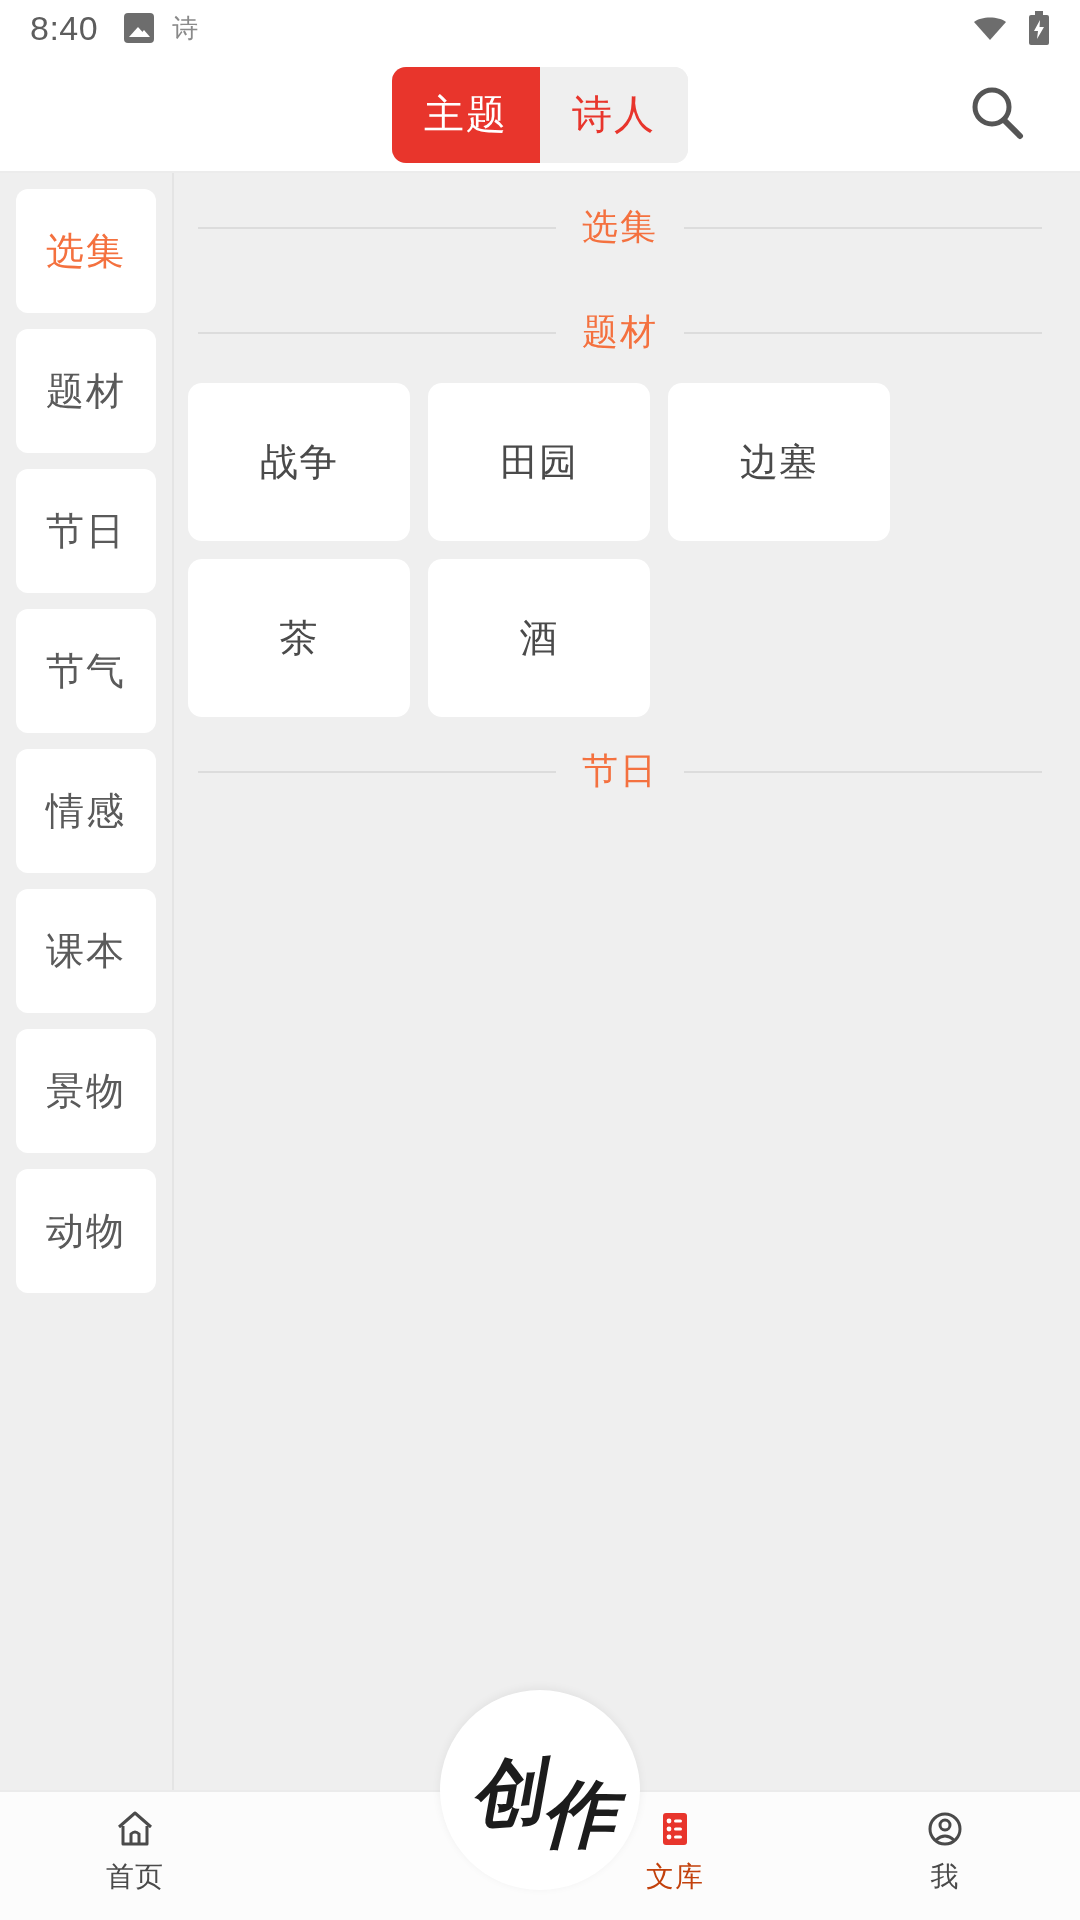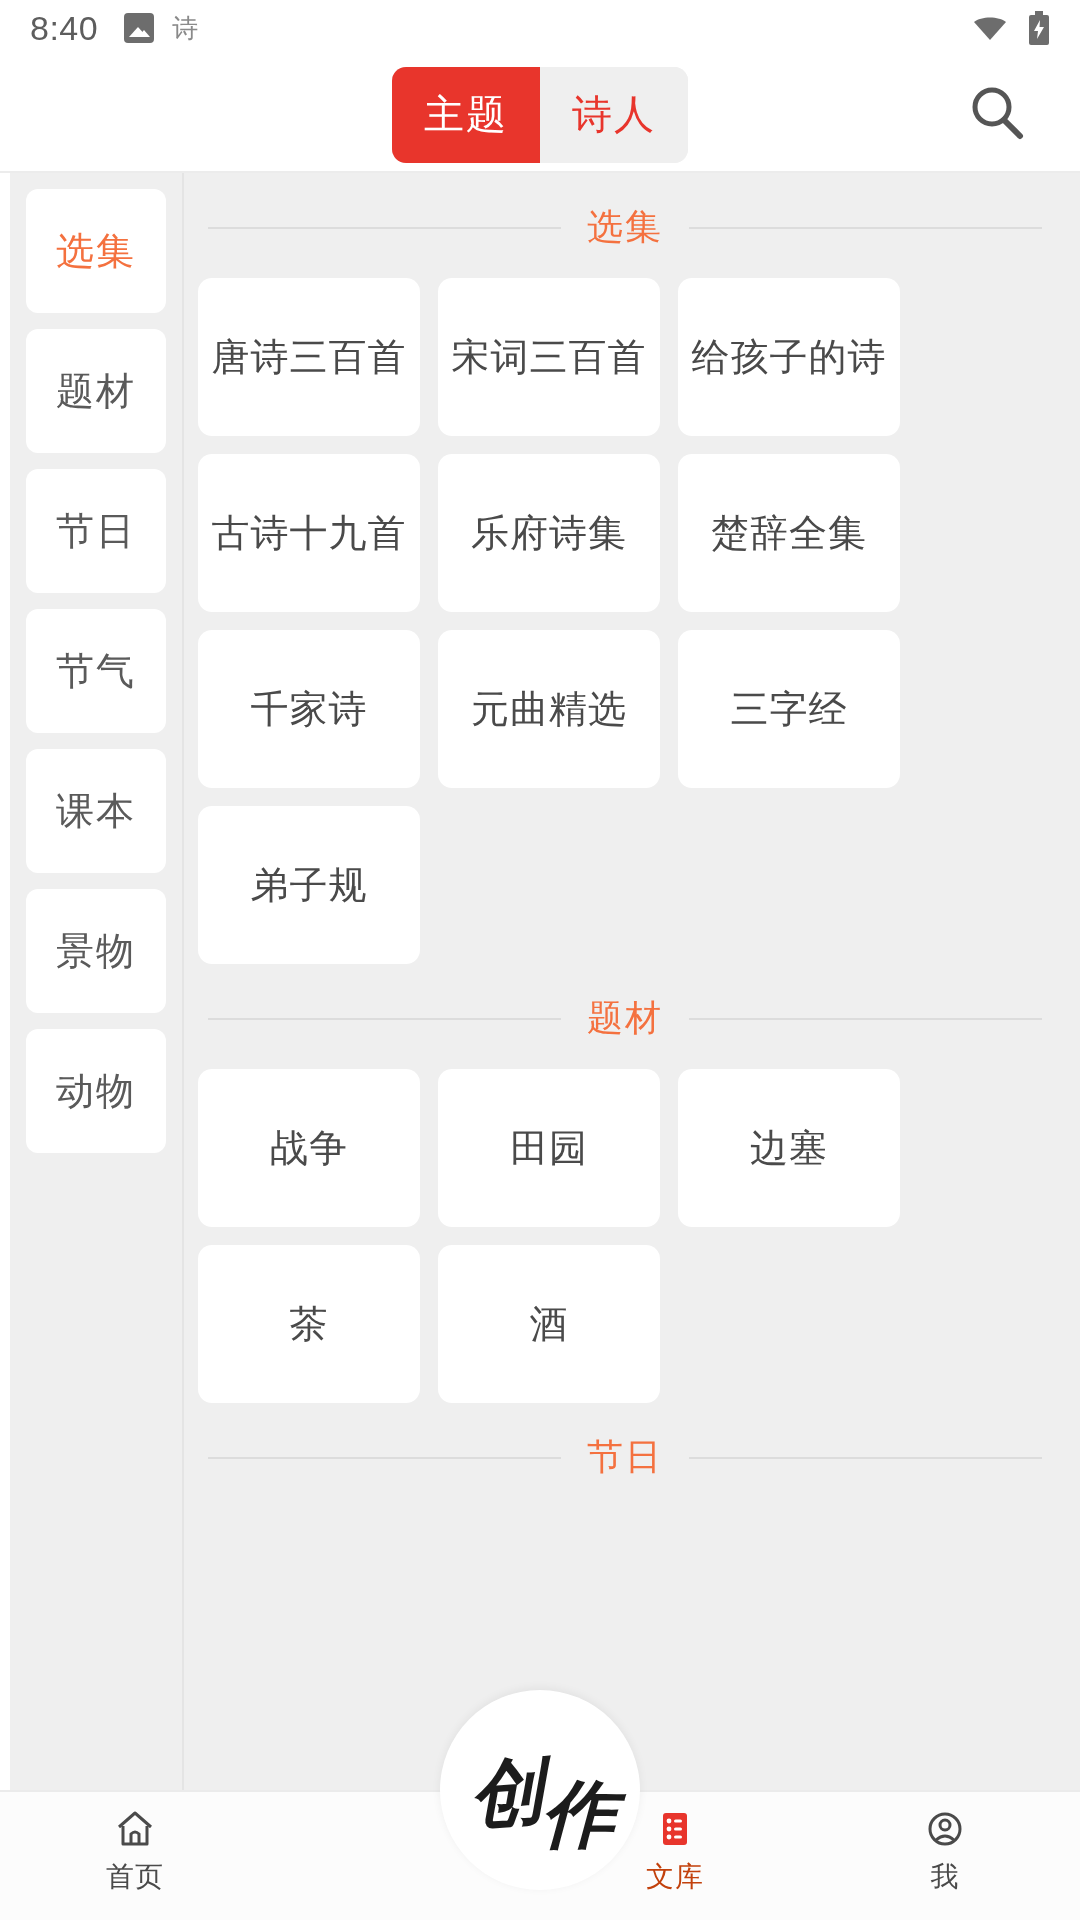--- a/index.html
+++ b/index.html
@@ -142,21 +142,20 @@
     background: #ececec;
   }
 
   
   .body-wrap {
     flex: 1 1 auto;
     display: flex;
     min-height: 0;
     background: #efefef;
     position: relative;
-    margin-left: 10px;
   }
 
   
   .sidebar {
     width: 174px;
     flex: 0 0 174px;
     background: #efefef;
     padding-top: 16px;
     box-sizing: border-box;
     border-right: 2px solid #e4e4e4;
@@ -335,43 +334,32 @@
     <div class="header-divider"></div>
   </div>
 
   <div class="body-wrap">
 
     <div class="sidebar">
       <div class="side-item active">选集</div>
       <div class="side-item">题材</div>
       <div class="side-item">节日</div>
       <div class="side-item">节气</div>
+      <div class="side-item">情感</div>
       <div class="side-item">课本</div>
       <div class="side-item">景物</div>
       <div class="side-item">动物</div>
     </div>
 
     <div class="content">
 
       <div class="section-head">
         <div class="sh-line"></div>
         <div class="sh-label">选集</div>
         <div class="sh-line"></div>
-      </div>
-      <div class="grid">
-        <div class="tile">唐诗三百首</div>
-        <div class="tile">宋词三百首</div>
-        <div class="tile">给孩子的诗</div>
-        <div class="tile">古诗十九首</div>
-        <div class="tile">乐府诗集</div>
-        <div class="tile">楚辞全集</div>
-        <div class="tile">千家诗</div>
-        <div class="tile">元曲精选</div>
-        <div class="tile">三字经</div>
-        <div class="tile">弟子规</div>
       </div>
 
       <div class="section-head">
         <div class="sh-line"></div>
         <div class="sh-label">题材</div>
         <div class="sh-line"></div>
       </div>
       <div class="grid">
         <div class="tile">战争</div>
         <div class="tile">田园</div>

